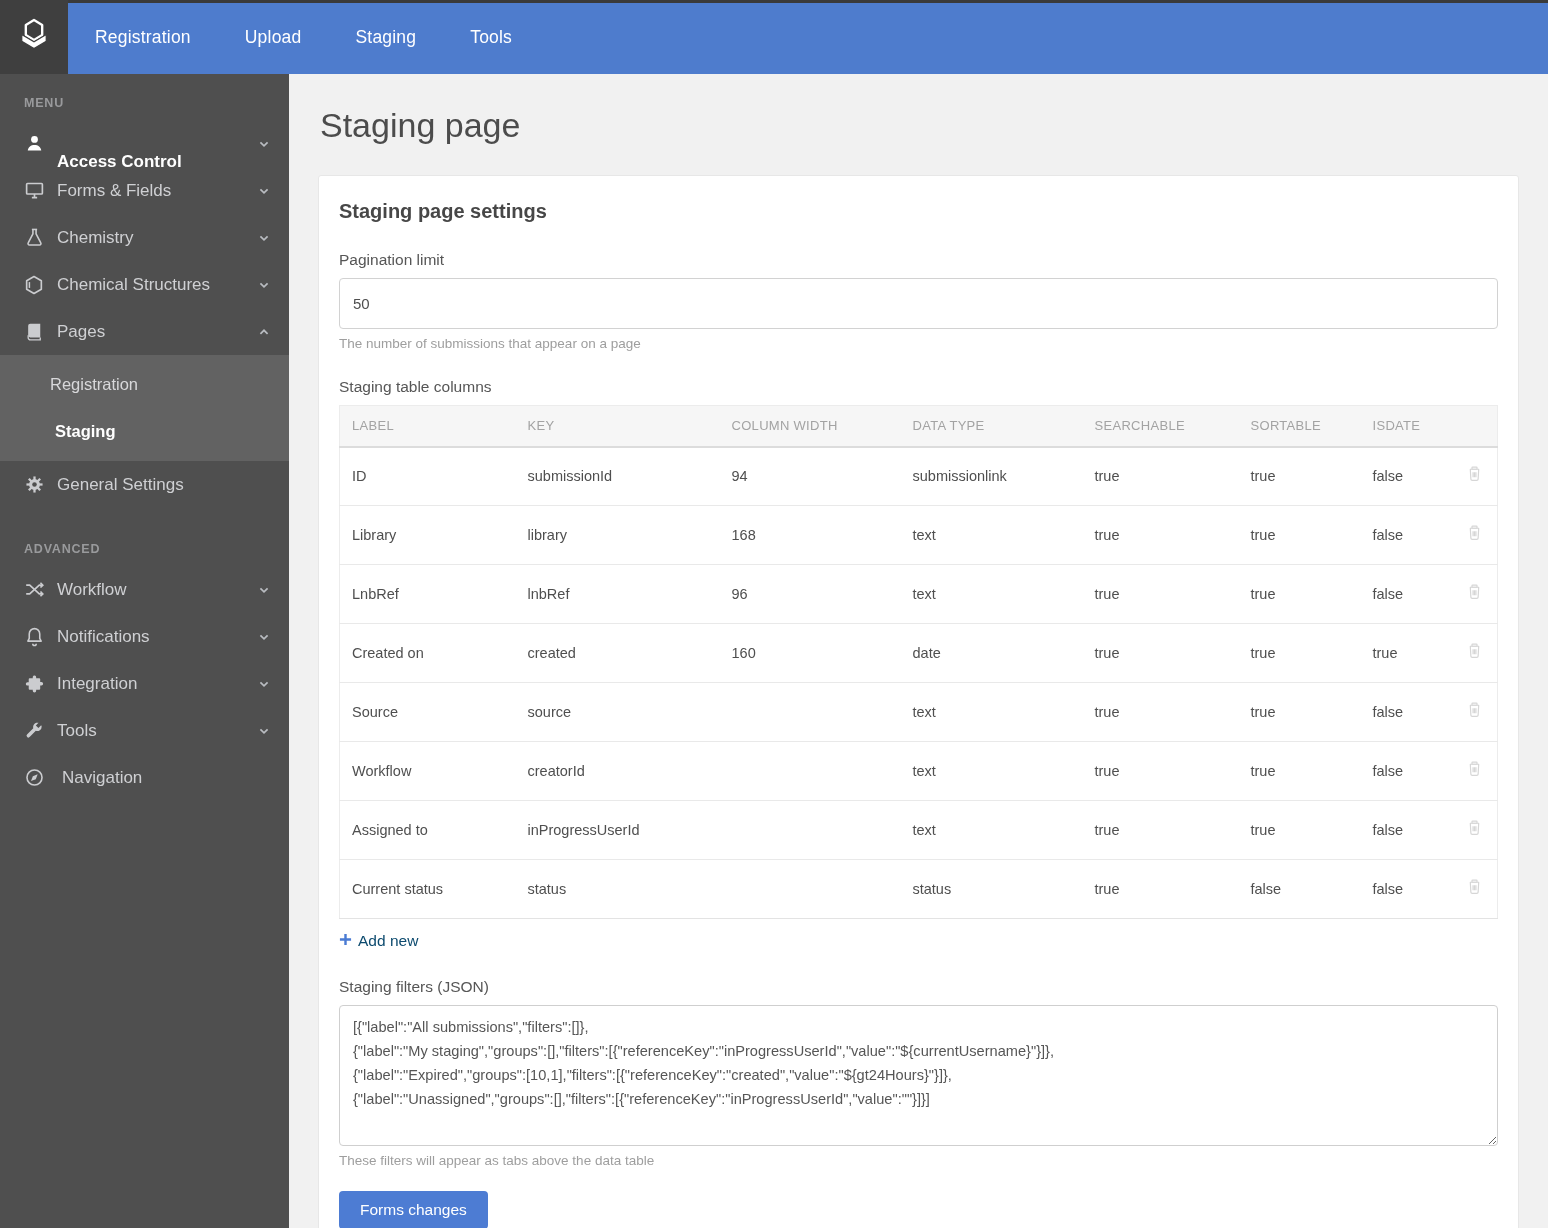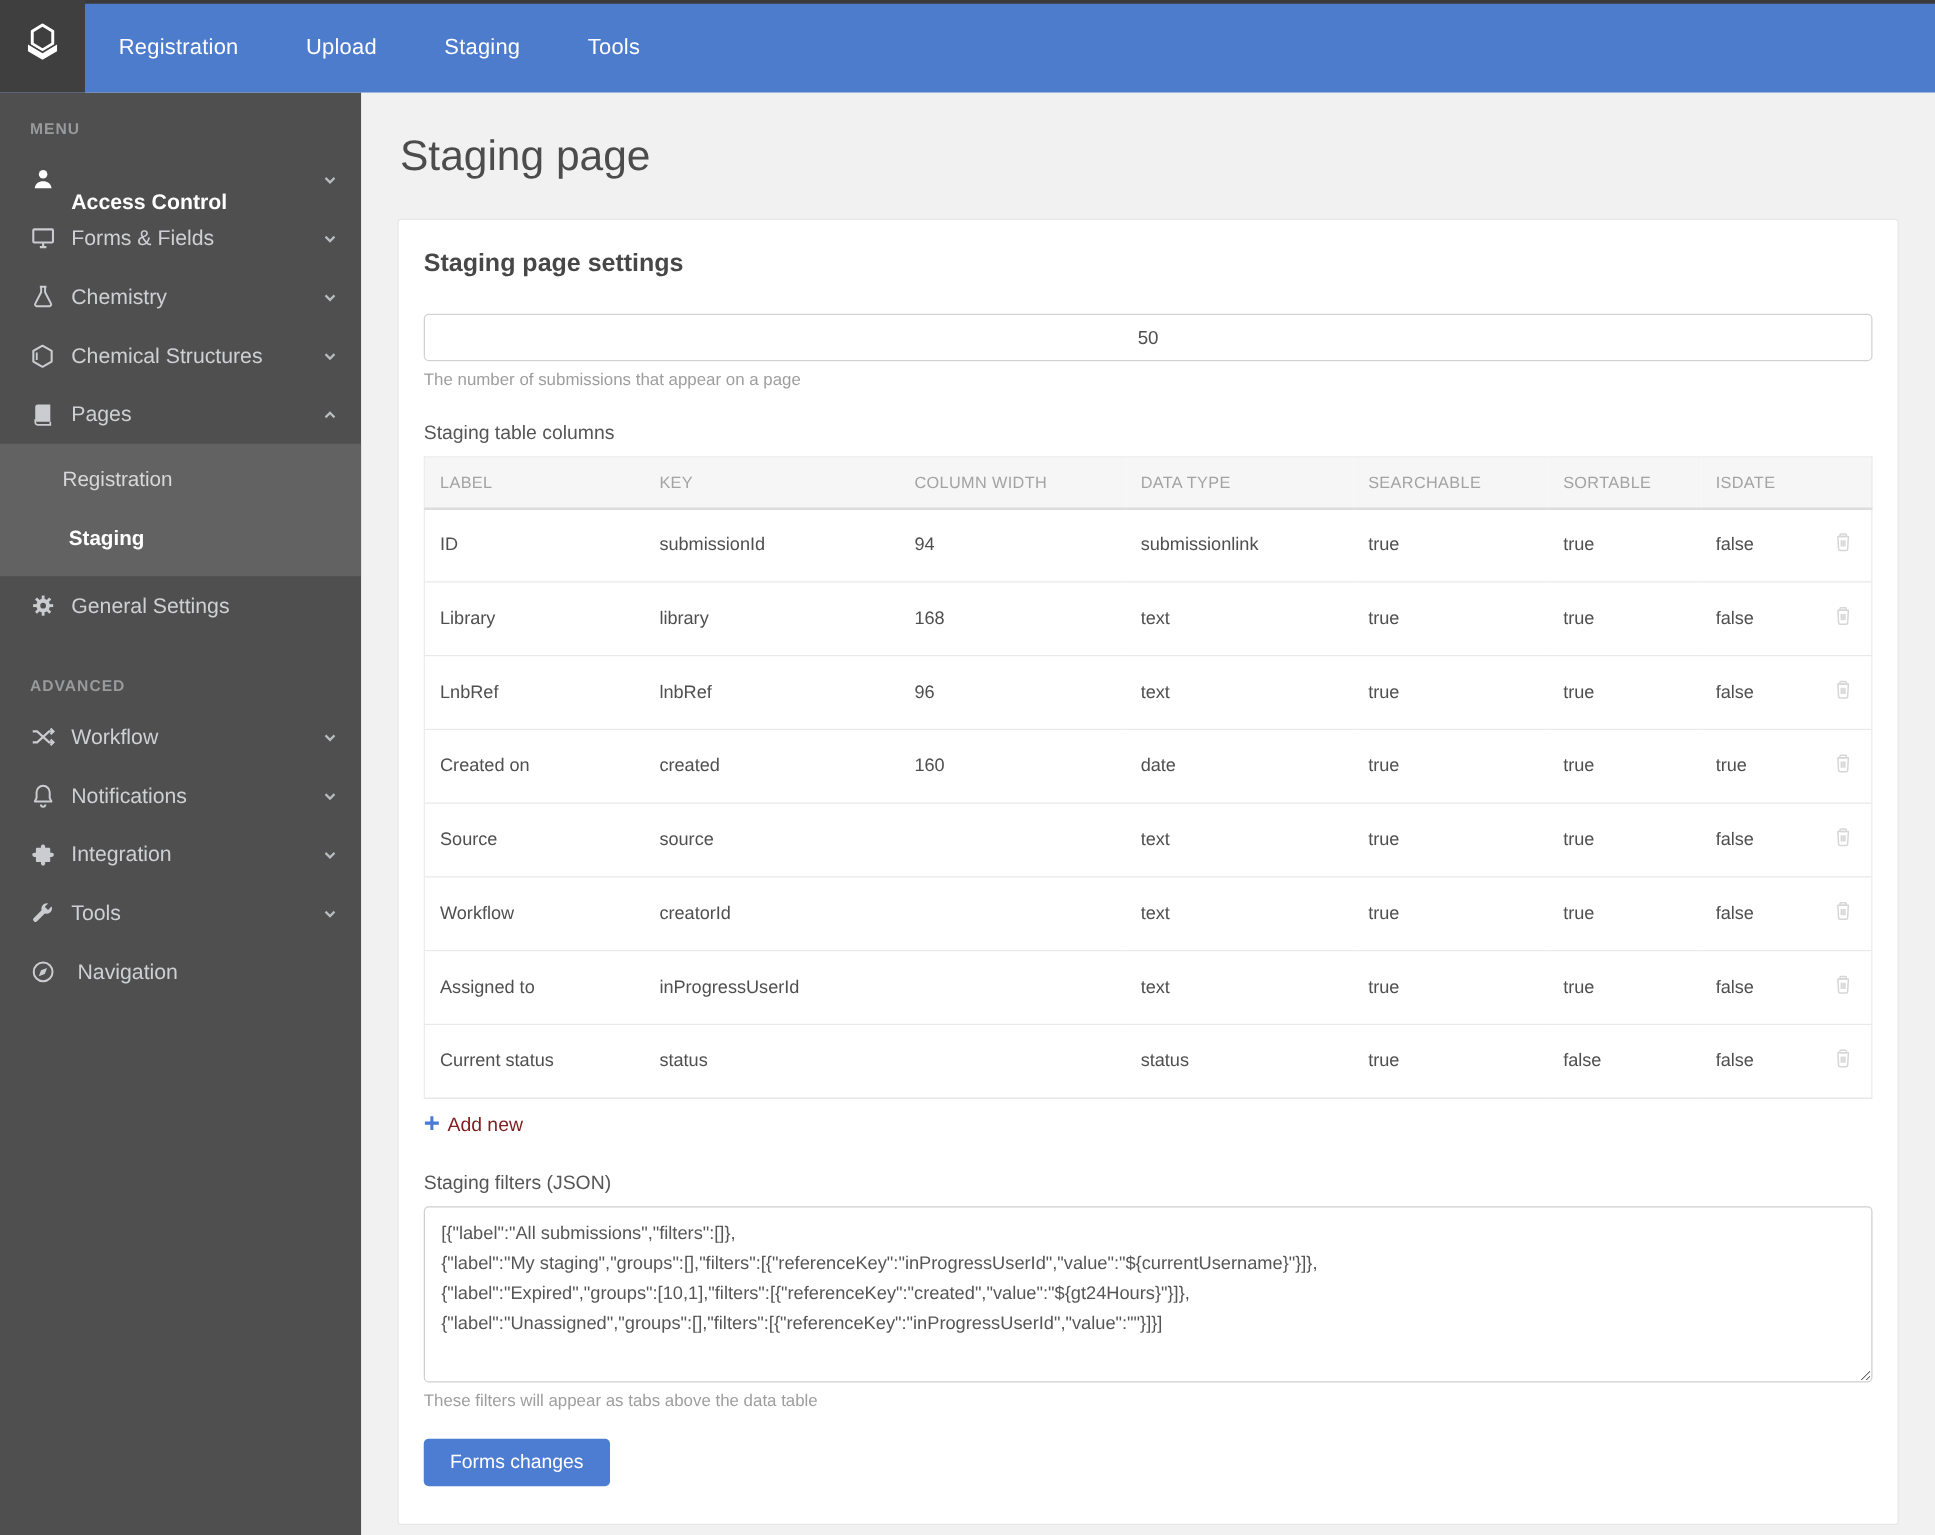--- a/index.html
+++ b/index.html
@@ -45,43 +45,43 @@
   
   .main { flex:1; padding:26px 29px 0 29px; background:#f1f1f1; overflow:hidden; }
   .page-title { font-size:34px; font-weight:400; color:#4c4c4c; margin:6px 0 30px 2px; }
   .card {
     background:#fff; border:1px solid #e7e7e7; border-radius:3px;
     padding:24px 20px 14px 20px;
   }
   .card h2 { font-size:20px; color:#474747; margin-bottom:28px; }
   .field-label { font-size:15.5px; color:#565656; margin-bottom:9px; }
   .text-input {
-    width:100%; height:38px; border:1px solid #d2d2d2; border-radius:4px;
+    width:100%; height:51px; border:1px solid #d2d2d2; border-radius:4px;
     font-family:"Liberation Sans", sans-serif; font-size:15px; color:#4f4f4f;
-    padding:0 13px; outline:none; display:block;text-align:center;
+    padding:0 13px; outline:none; display:block;
   }
   .help-text { font-size:13.5px; color:#9e9e9e; margin-top:7px; }
   .table-label { margin-top:27px; }
   
   table.cols { width:100%; border-collapse:collapse; table-layout:fixed; border:1px solid #ececec; }
   table.cols thead th {
     background:#f6f6f6; color:#a3a3a3; font-weight:400; font-size:13px;
     text-transform:uppercase; text-align:left; height:41px; padding:0 0 0 12px;
     letter-spacing:.3px; border-bottom:2px solid #dcdcdc;
   }
   table.cols tbody td {
     height:59px; font-size:14.5px; color:#4f4f4f; padding:0 0 0 12px;
     border-bottom:1px solid #e9e9e9; background:#fff;
   }
   table.cols tbody tr:last-child td { border-bottom:1px solid #e3e3e3; }
   td.trash-cell { text-align:center; padding:0 !important; cursor:pointer; }
   
   .add-new {
     display:inline-flex; align-items:center; gap:6px; margin-top:13px;
-    color:#7f1d1d; font-size:15.5px; cursor:pointer; text-decoration:none;
+    color:#0c4a6e; font-size:15.5px; cursor:pointer; text-decoration:none;
   }
   
   .filters-label { margin-top:28px; }
   textarea.json-area {
     width:100%; height:141px; border:1px solid #cfcfcf; border-radius:4px;
     font-family:"Liberation Sans", sans-serif; font-size:14.6px; line-height:24px;
     color:#565656; padding:9px 13px; resize:vertical; outline:none; display:block;
   }
   
   .save-btn {
@@ -293,20 +293,21 @@
       <span class="s-label" style="margin-left:16px">Navigation</span>
     </div>
   </aside>
 
   <main class="main">
     <h1 class="page-title">Staging page</h1>
 
     <section class="card">
       <h2>Staging page settings</h2>
 
+      <div class="field-label">Pagination limit</div>
       <input class="text-input" type="text" value="50" style="">
       <div class="help-text">The number of submissions that appear on a page</div>
 
       <div class="field-label table-label">Staging table columns</div>
 
       <table class="cols">
         <colgroup>
           <col style="width:176px">
             <col style="width:204px">
             <col style="width:181px">

